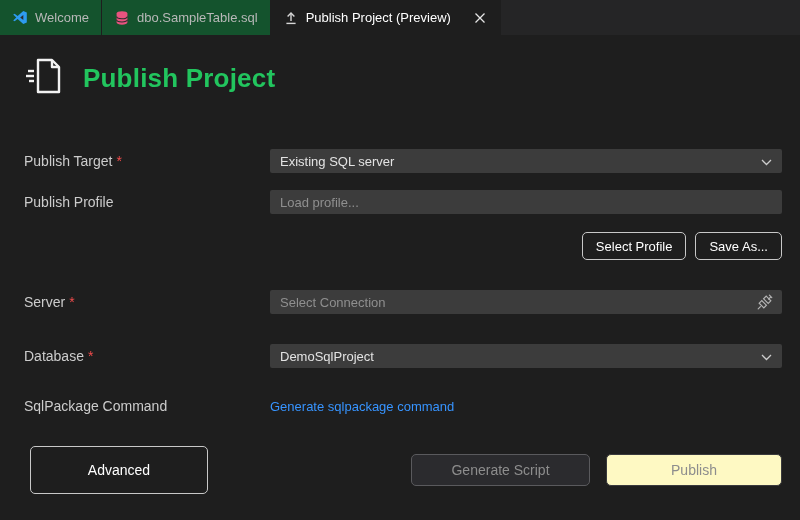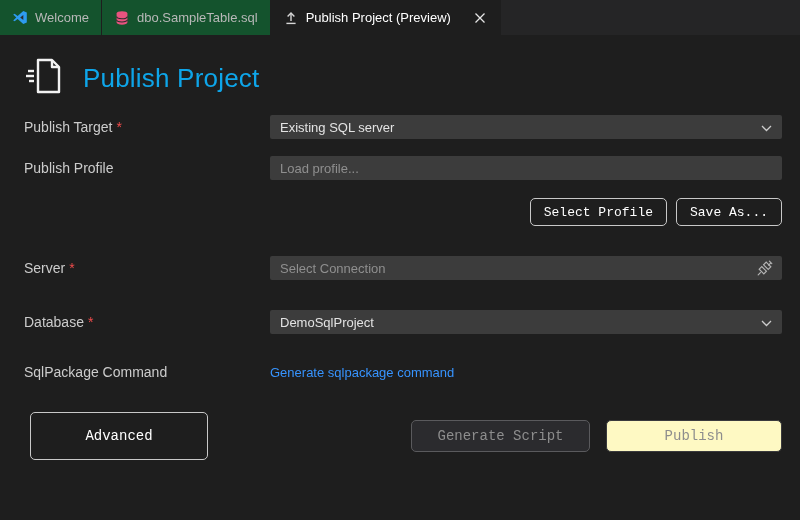--- a/index.html
+++ b/index.html
@@ -22,21 +22,21 @@
   }
   .tab.active { background:#1e1e1e; color:#ffffff; }
   .tab .tab-icon { display:flex; align-items:center; }
   .tab-close { margin-left:14px; display:flex; align-items:center; padding:2px; border-radius:3px; }
   
   .content { padding:0; }
   .page-header {
     display:flex; align-items:center; gap:15px;
     margin:20px 0 0 24px; height:46px;
   }
-  .page-title { font-size:26px; font-weight:400; color:#0ea5e9; letter-spacing:.2px; }
+  .page-title { font-size:26px; font-weight:700; color:#22c55e; letter-spacing:.2px; }
   
   .row {
     display:flex; align-items:center;
     padding-left:24px; padding-right:18px;
   }
   .row .label { width:246px; flex:none; font-size:14px; color:#cccccc; }
   .req { color:#f14c4c; margin-left:4px; }
   .field { flex:1; position:relative; }
   .control {
     height:24px; width:100%;
@@ -46,31 +46,31 @@
     font-family:"Liberation Sans", sans-serif;
   }
   .dropdown { justify-content:space-between; cursor:pointer; }
   input.control::placeholder { color:#8f8f8f; opacity:1; }
   input.control { outline:none; }
   .with-icon { padding-right:34px; }
   .field-icon-right {
     position:absolute; right:8px; top:50%; transform:translateY(-50%);
     display:flex; align-items:center;
   }
-  .row-target { margin-top:14px; }
+  .row-target { margin-top:48px; }
   .row-profile { margin-top:17px; }
   .row-profile-buttons { margin-top:18px; }
   .row-profile-buttons .field { display:flex; justify-content:flex-end; gap:9px; }
   .row-server { margin-top:30px; }
   .row-database { margin-top:30px; }
   .row-sqlpackage { margin-top:29px; }
   .link { color:#3794ff; font-size:13px; text-decoration:none; cursor:pointer; }
   
   .btn {
-    font-family:Liberation Mono, monospace;
+    font-family:Liberation Sans, sans-serif;
     font-size:13px; border-radius:5px; cursor:pointer;
     background:transparent; color:#ffffff;
     border:1px solid #c8c8c8;
     display:inline-flex; align-items:center; justify-content:center;
   }
   .btn-small { height:28px; padding:0 13px; }
   .footer {
     display:flex; align-items:center;
     margin-top:31px; padding-left:30px; padding-right:18px;
   }

